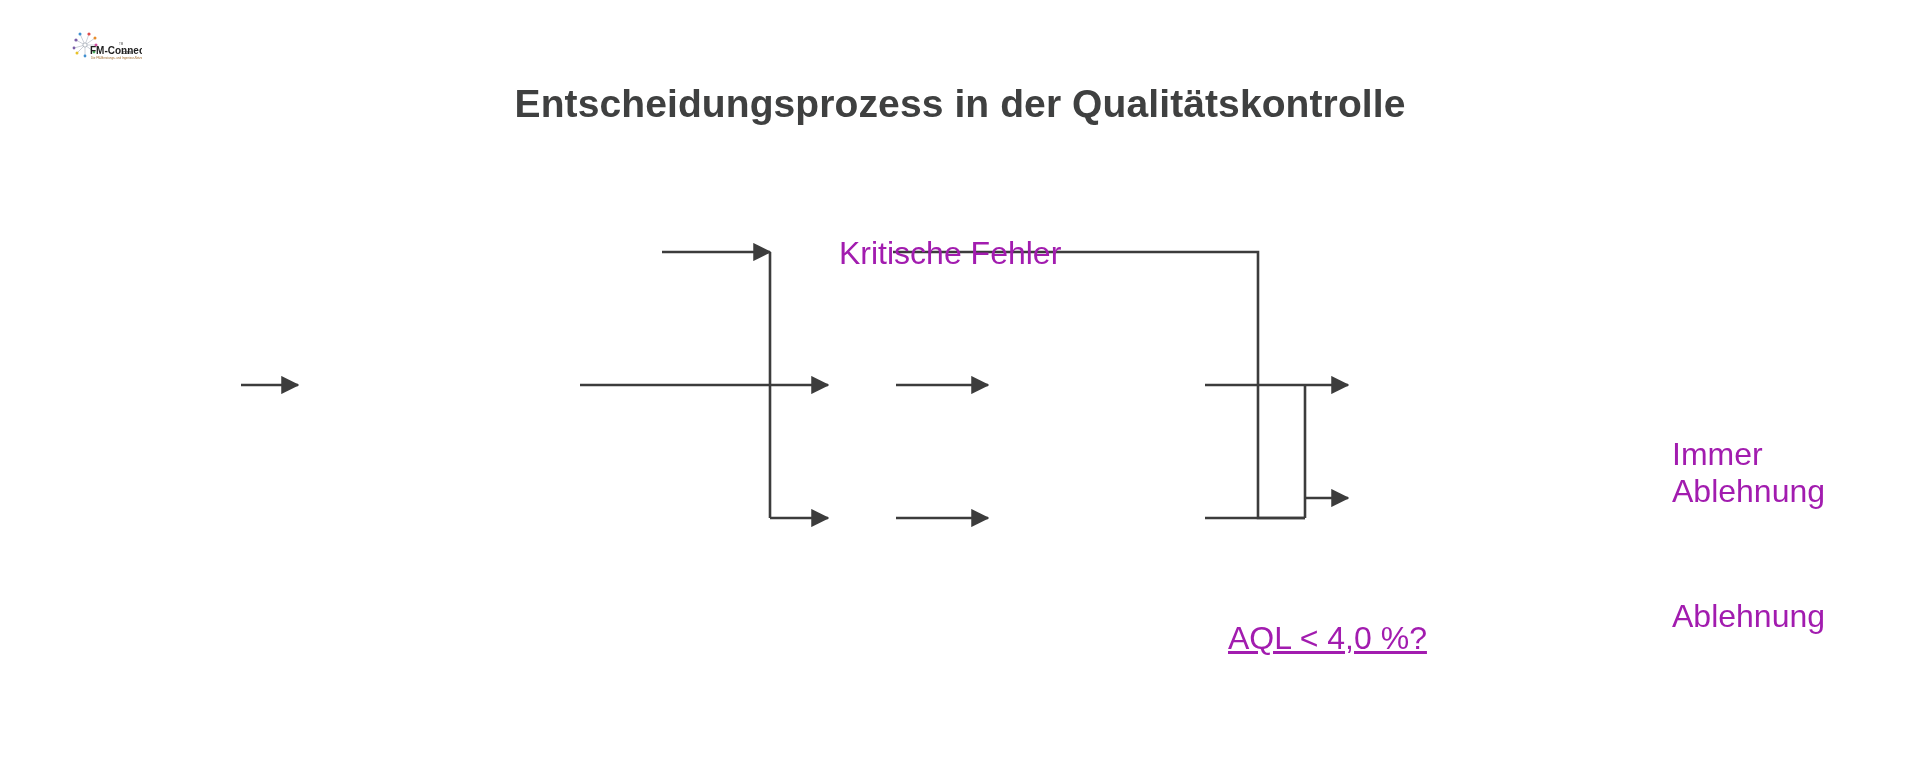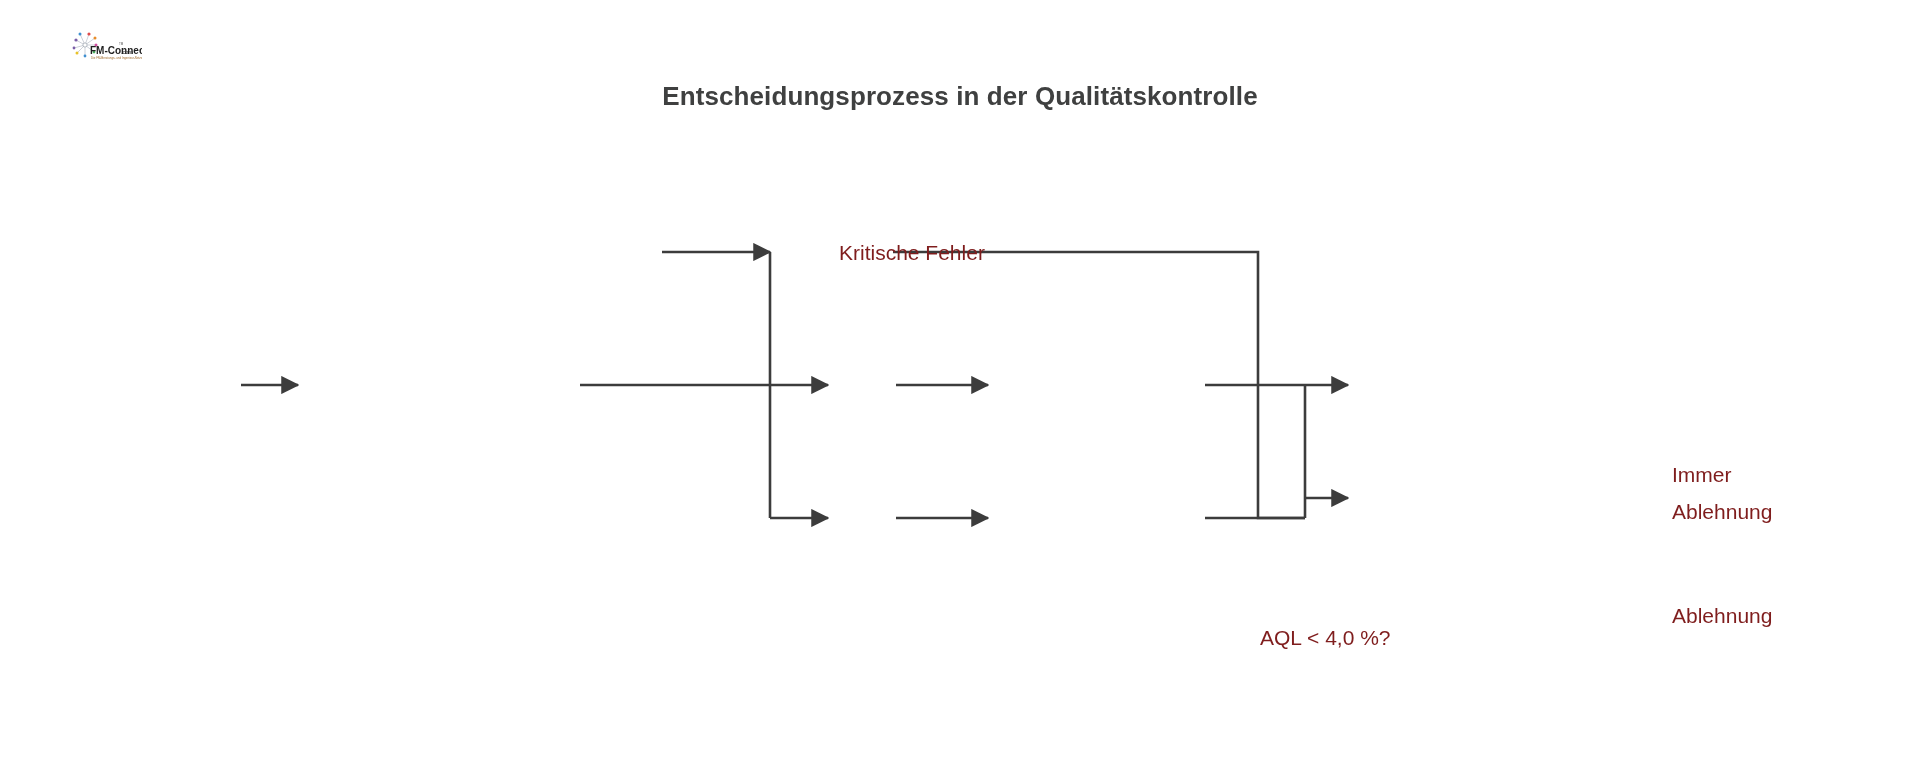--- a/index.html
+++ b/index.html
@@ -30,55 +30,55 @@
   }
   #logo svg { display: block; }
 
   
   #title {
     position: absolute;
     left: 0;
     top: 81px;
     width: 1920px;
     text-align: center;
-    font-size: 26px;
+    font-size: 39px;
     font-weight: bold;
     color: #3f4040;
     letter-spacing: 0.1px;
     line-height: 1.2;
   }
 
   
   #flow {
     position: absolute;
     left: 0;
     top: 0;
     width: 1920px;
     height: 783px;
   }
 
   
   .node {
     position: absolute;
-    font-size: 21px;
-    color: #7f1d1d;
+    font-size: 32px;
+    color: #a21caf;
     line-height: 36px;
     white-space: pre-line;
     font-weight: normal;
   }
   .node.two-line { line-height: 37px; }
 
   #node-fehler-gefunden   { left: 42px;   top: 368px; }
   #node-fehlerkategorie   { left: 389px;  top: 368px; }
   #node-kritische         { left: 839px;  top: 235px; }
   #node-schwere           { left: 839px;  top: 368px; }
   #node-geringfuegige     { left: 839px;  top: 587px; }
   #node-aql-15            { left: 1228px; top: 368px; }
-  #node-aql-40            { left: 1260px; top: 620px; }
-  #node-immer-ablehnung   { left: 1672px; top: 456px; }
+  #node-aql-40            { left: 1228px; top: 620px; text-decoration: underline; }
+  #node-immer-ablehnung   { left: 1672px; top: 436px; }
   #node-akzeptanz         { left: 1672px; top: 598px; }
 </style>
 </head>
 <body>
 
 <div id="page">
 
   <div id="logo">
     <svg width="70" height="32" viewBox="0 0 70 32">
 

